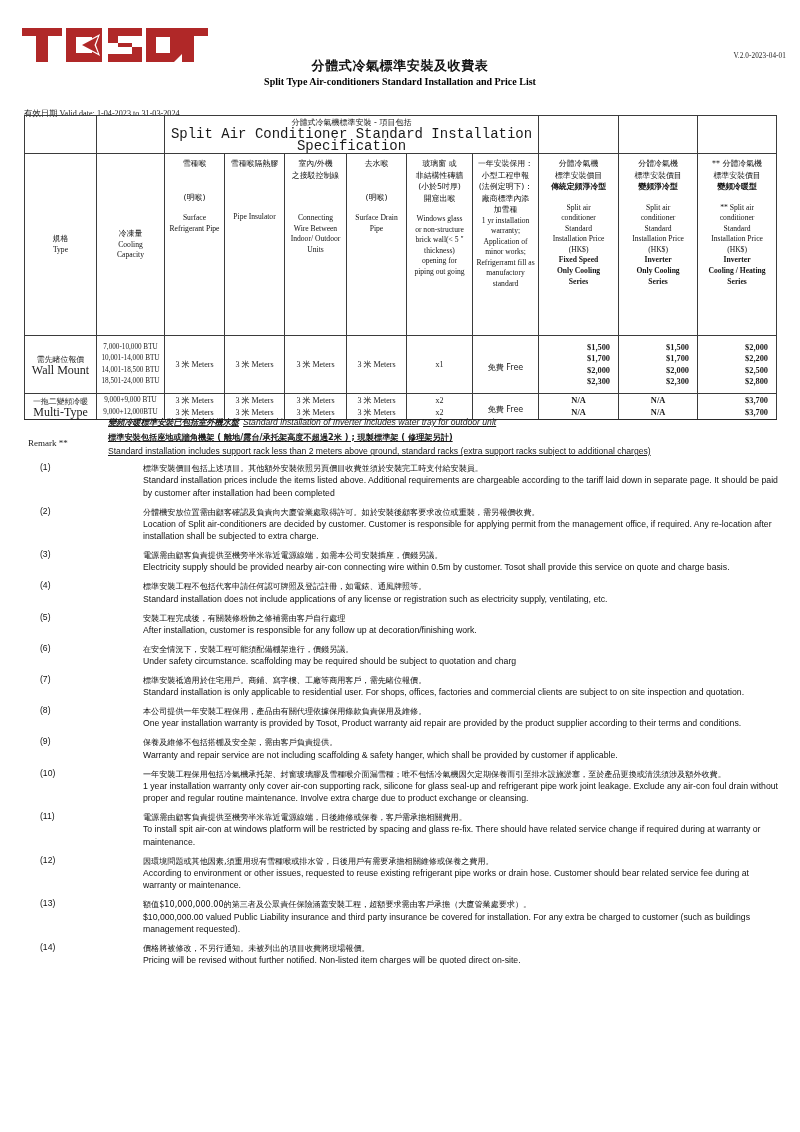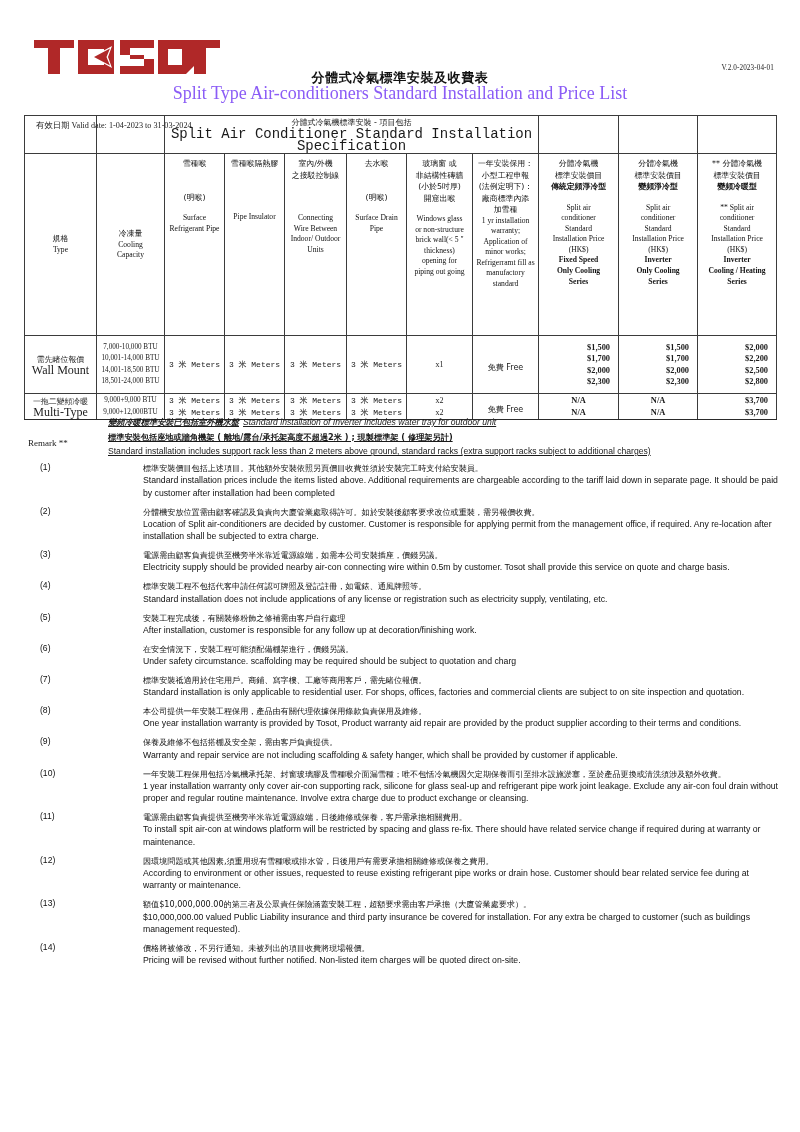--- a/index.html
+++ b/index.html
@@ -6,21 +6,21 @@
   html, body { margin: 0; padding: 0; }
   body {
     width: 800px;
     height: 1132px;
     background: #ffffff;
     font-family: "Liberation Serif", serif;
     color: #1a1a1a;
     position: relative;
     overflow: hidden;
   }
-  .page { position: relative; width: 800px; height: 1132px; padding: 12px; }
+  .page { position: relative; width: 800px; height: 1132px; padding: 0; }
 
   
   .header { position: relative; height: 80px; }
   .logo {
     position: absolute; left: 22px; top: 27px;
     width: 186px; height: 36px;
   }
   .version {
     position: absolute; right: 14px; top: 52px;
     font-family: "Liberation Serif", serif;
@@ -31,22 +31,22 @@
     position: absolute; left: 0; right: 0; top: 58px;
     text-align: center;
   }
   .title-cn {
     font-family: "DejaVu Sans", sans-serif;
     font-size: 13px; font-weight: bold; letter-spacing: 0.6px;
     line-height: 15px; color: #111;
   }
   .title-en {
     font-family: "Liberation Serif", serif;
-    font-size: 18px; font-weight: normal; line-height: 17px;
-    color: #8b5cf6;
+    font-size: 10px; font-weight: bold; line-height: 17px;
+    color: #000000;
   }
   .validdate {
     position: absolute; left: 24px; top: 96px;
     font-size: 8.4px; color: #1a1a1a; margin-top: 12px;
   }
   .validdate .cn { font-family: "DejaVu Sans", sans-serif; font-size: 8.4px; }
   .validdate .en { font-family: "Liberation Serif", serif; font-size: 8.2px; }
 
   
   table.spec {
@@ -88,21 +88,21 @@
     display: block;
   }
   .ch-en.bold { font-weight: bold; }
   .spacer-sm { display: block; height: 22px; }
   .spacer-xs { display: block; height: 10px; }
 
   
   .rowlabel-cn { font-family: "DejaVu Sans", sans-serif; font-size: 7.9px; line-height: 11px; display:block;}
   .rowlabel-en { font-family: Liberation Serif, serif; font-size: 12px; line-height: 11px; display:block;}
   .btu { font-family: "Liberation Serif", serif; font-size: 7.2px; line-height: 11.4px; display:block; text-align:center;}
-  .meters { font-family: Liberation Mono, monospace; font-size: 8px; line-height: 11.4px; display:block;}
+  .meters { font-family: Liberation Serif, serif; font-size: 8px; line-height: 11.4px; display:block;}
   .price { font-family: "Liberation Serif", serif; font-size: 8.4px; font-weight: bold; line-height: 11.4px; display:block; text-align:right; padding-right:6px;}
   .qty { font-family: "Liberation Serif", serif; font-size: 8px; line-height: 11.4px; display:block;}
   .free { font-family: "DejaVu Sans", sans-serif; font-size: 8px; }
   tr.row-wall td { height: 58px; }
   tr.row-multi td { height: 26px; }
   tr.row-multi { border-top: 1.3px solid #2a2a2a; }
   tr.row-multi td { border-top: 1.3px solid #2a2a2a; }
   table.spec tr.row-multi td { border-bottom: 1.3px solid #2a2a2a; }
 
   

